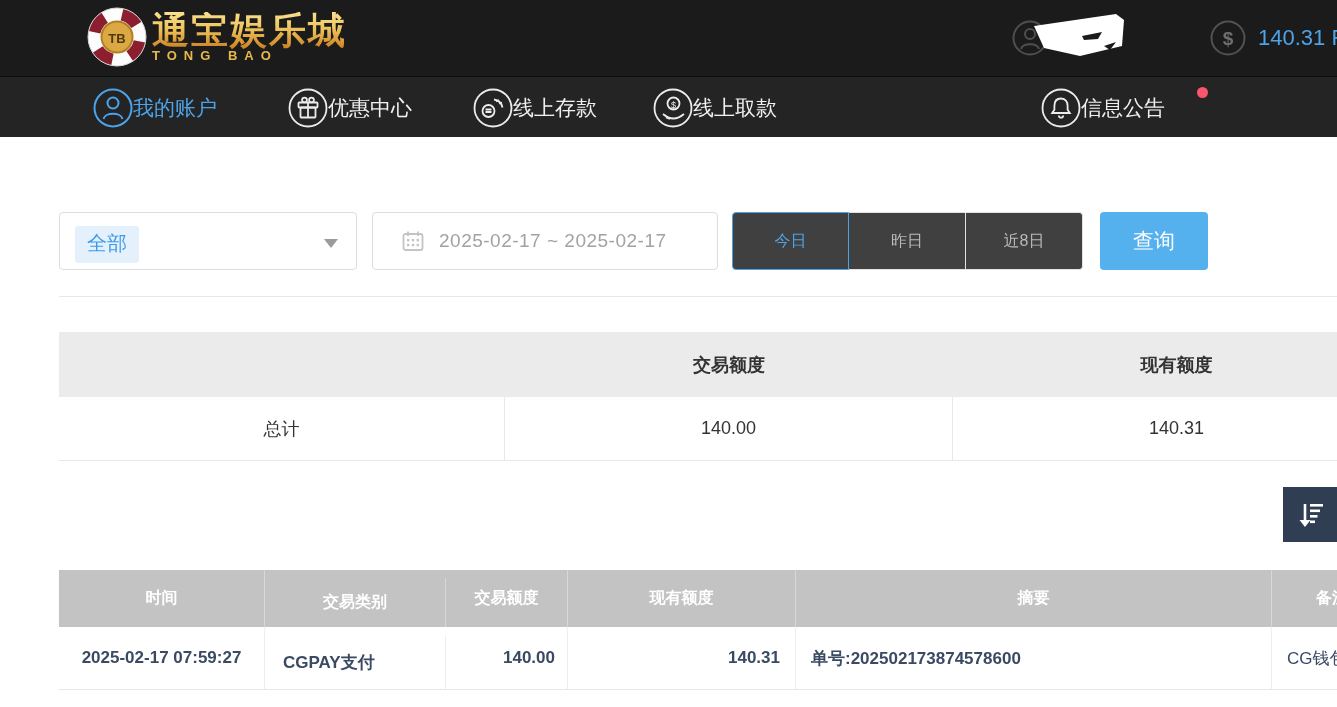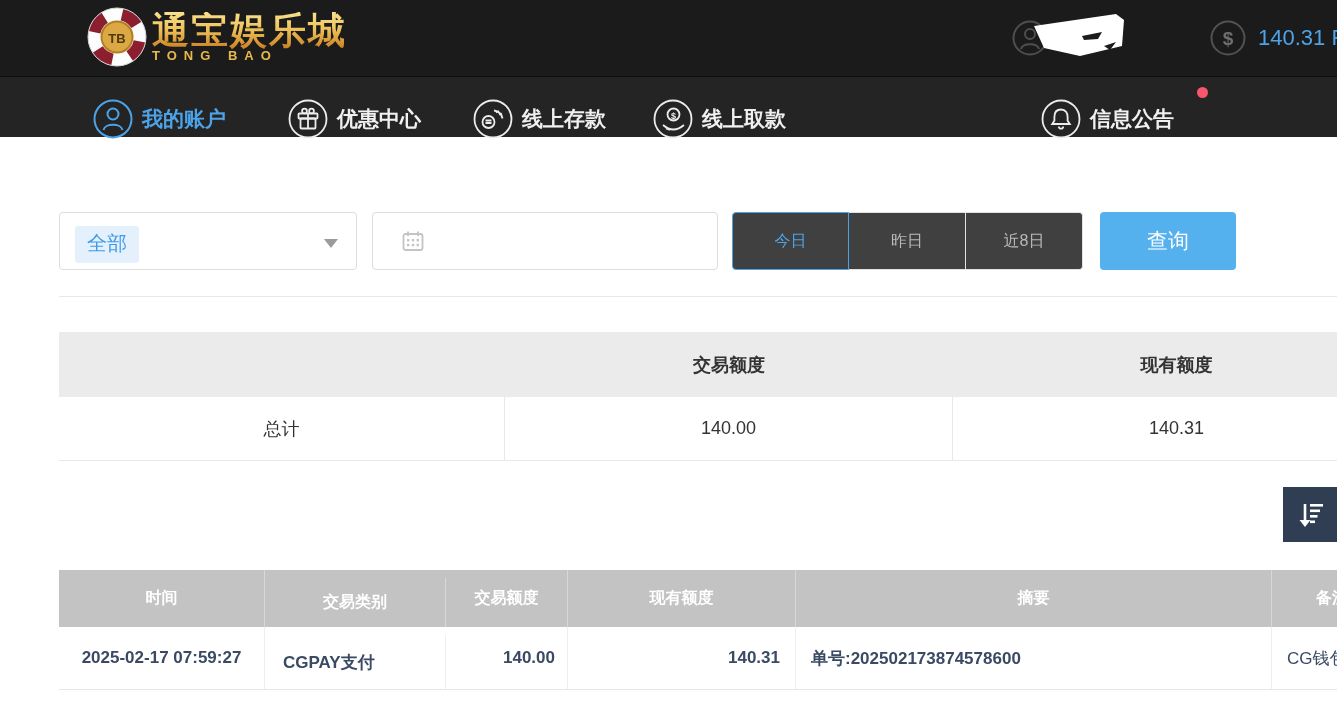--- a/index.html
+++ b/index.html
@@ -19,22 +19,22 @@
     text-align:left; margin-top:-2px; padding-right:2px; }
   .top-user { position:absolute; left:1012px; top:0; height:76px; display:flex; align-items:center; }
   .top-user .uname { margin-left:10px; color:#4da3e8; font-size:22px; }
   .scribble { position:absolute; left:20px; top:12px; pointer-events:none; }
   .top-money { position:absolute; left:1210px; top:0; height:76px; display:flex; align-items:center; }
   .top-money .amt { margin-left:12px; color:#4da3e8; font-size:22px; white-space:nowrap; }
 
   
   .mainnav { position:absolute; left:0; top:76px; width:100%; height:61px; background:#242424;
     border-top:1px solid #0e0e0e; }
-  .nav-item { position:absolute; top:11px; height:61px; display:flex; align-items:center; gap:9px;
-    color:#f0f0f0; font-size:21px; font-weight:700; cursor:pointer; }
+  .nav-item { position:absolute; top:0; height:61px; display:flex; align-items:center; 
+    color:#f0f0f0; font-size:21px; font-weight:400; cursor:pointer; }
   .nav-item.active { color:#4da3e8; }
   .nav-item svg { display:block; }
   .red-dot { position:absolute; left:1197px; top:10px; width:11px; height:11px;
     border-radius:50%; background:#f8566c; }
 
   
   .subnav { position:absolute; left:0; top:137px; width:100%; height:60px; background:#2b2b2b;
     border-top:1px solid #1a1a1a; }
   .sub-item { position:absolute; top:0; height:60px; display:flex; align-items:center;
     color:#8f8f8f; font-size:20px; cursor:pointer; }
@@ -49,21 +49,21 @@
   .date-box { position:absolute; left:372px; top:212px; width:346px; height:58px;
     background:#fff; border:1px solid #ddd; border-radius:4px; display:flex; align-items:center; }
   .date-box svg { margin-left:28px; }
   .date-text { margin-left:14px; color:#a2a2a2; font-size:19px; letter-spacing:0.5px; }
   .btn-group { position:absolute; left:732px; top:212px; height:58px; display:flex; }
   .seg { width:117px; height:58px; background:#404040; border:1px solid #e2e2e2; border-left:none;
     color:#b9b9b9; font-size:16px; display:flex; align-items:center; justify-content:center; cursor:pointer; }
   .seg:first-child { border-left:1px solid #e2e2e2; border-radius:4px 0 0 4px; }
   .seg:last-child { border-radius:0 4px 4px 0; }
   .seg.active { border:1px solid #4da3e8; color:#4da3e8; }
-  .query-btn { position:absolute; left:1100px; top:212px; width:136px; height:58px;
+  .query-btn { position:absolute; left:1100px; top:212px; width:108px; height:58px;
     background:#55b0ee; border:none; border-radius:4px; color:#fff; font-size:21px; cursor:pointer; }
   .divider { position:absolute; left:59px; top:296px; width:1278px; height:1px; background:#e8e8e8; }
 
   
   .summary { position:absolute; left:59px; top:332px; width:1341px; }
   .sum-head { display:flex; height:65px; background:#ebebeb; }
   .sum-head .c { display:flex; align-items:center; justify-content:center;
     font-size:18px; font-weight:bold; color:#333; }
   .sum-row { display:flex; height:64px; border-bottom:1px solid #e8e8e8; }
   .sum-row .c { display:flex; align-items:center; justify-content:center;
@@ -200,20 +200,21 @@
       <rect x="2.5" y="5" width="19" height="16" rx="2"></rect>
       <line x1="7" y1="2.5" x2="7" y2="7"></line>
         <line x1="17" y1="2.5" x2="17" y2="7"></line>
       <rect x="6" y="10" width="2.4" height="2.4" fill="#c4c4c4" stroke="none"></rect>
       <rect x="10.8" y="10" width="2.4" height="2.4" fill="#c4c4c4" stroke="none"></rect>
       <rect x="15.6" y="10" width="2.4" height="2.4" fill="#c4c4c4" stroke="none"></rect>
       <rect x="6" y="14.8" width="2.4" height="2.4" fill="#c4c4c4" stroke="none"></rect>
       <rect x="10.8" y="14.8" width="2.4" height="2.4" fill="#c4c4c4" stroke="none"></rect>
       <rect x="15.6" y="14.8" width="2.4" height="2.4" fill="#c4c4c4" stroke="none"></rect>
     </svg>
+    <span class="date-text">2025-02-17 ~ 2025-02-17</span>
   </div>
 
   <div class="btn-group">
     <div class="seg active">今日</div>
     <div class="seg">昨日</div>
     <div class="seg">近8日</div>
   </div>
 
   <button class="query-btn">查询</button>
 

